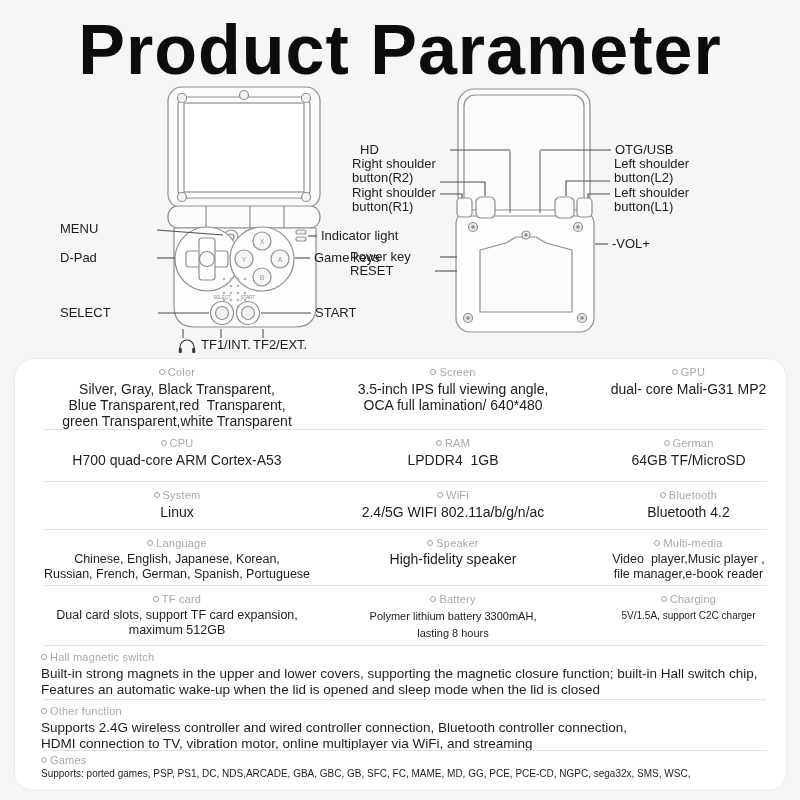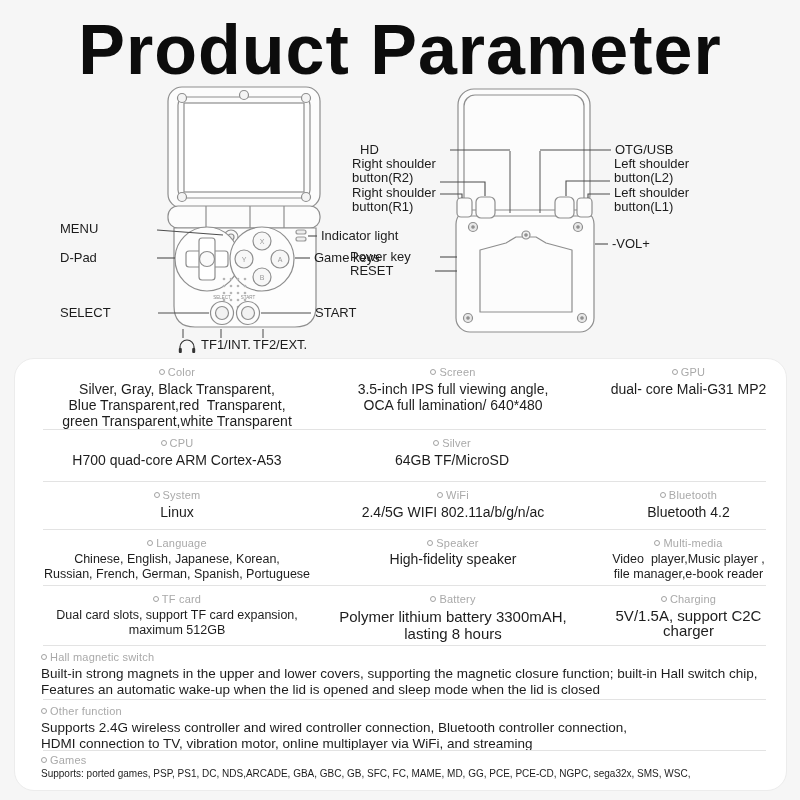--- a/index.html
+++ b/index.html
@@ -264,22 +264,28 @@
     </div>
     <div class="sep"></div>
 
     <div class="srow r-big" style="height:51px;">
       <div class="cell c1">
         <div class="spec-label"><span class="dot"></span><span>CPU</span></div>
         <div class="spec-value">
             <span class="ln">H700 quad-core ARM Cortex-A53</span>
           </div>
       </div>
-      <div class="cell c3">
-        <div class="spec-label"><span class="dot"></span><span>Silver</span></div>
+      <div class="cell c2">
+        <div class="spec-label"><span class="dot"></span><span>RAM</span></div>
+        <div class="spec-value">
+            <span class="ln">LPDDR4  1GB</span>
+          </div>
+      </div>
+      <div class="cell c3">
+        <div class="spec-label"><span class="dot"></span><span>German</span></div>
         <div class="spec-value">
             <span class="ln">64GB TF/MicroSD</span>
           </div>
       </div>
     </div>
     <div class="sep"></div>
 
     <div class="srow r-big" style="height:47px;">
       <div class="cell c1">
         <div class="spec-label"><span class="dot"></span><span>System</span></div>
@@ -329,28 +335,28 @@
     <div class="srow r-mid" style="height:59px;">
       <div class="cell c1">
         <div class="spec-label"><span class="dot"></span><span>TF card</span></div>
         <div class="spec-value">
             <span class="ln">Dual card slots, support TF card expansion,</span>
             <span class="ln">maximum 512GB</span>
           </div>
       </div>
       <div class="cell c2">
         <div class="spec-label"><span class="dot"></span><span>Battery</span></div>
-        <div class="spec-value" style="font-size:15px;line-height:17px;">
+        <div class="spec-value" style="font-size:11px;line-height:17px;">
             <span class="ln">Polymer lithium battery 3300mAH,</span>
             <span class="ln">lasting 8 hours</span>
           </div>
       </div>
       <div class="cell c3">
         <div class="spec-label"><span class="dot"></span><span>Charging</span></div>
-        <div class="spec-value" style="font-size:15px;">
+        <div class="spec-value" style="font-size:10px;">
             <span class="ln">5V/1.5A, support C2C charger</span>
           </div>
       </div>
     </div>
     <div class="sep"></div>
 
     <div class="frow r-full" style="height:53px;">
       <div class="cell cf">
         <div class="spec-label"><span class="dot"></span><span>Hall magnetic switch</span></div>
         <div class="spec-value">

